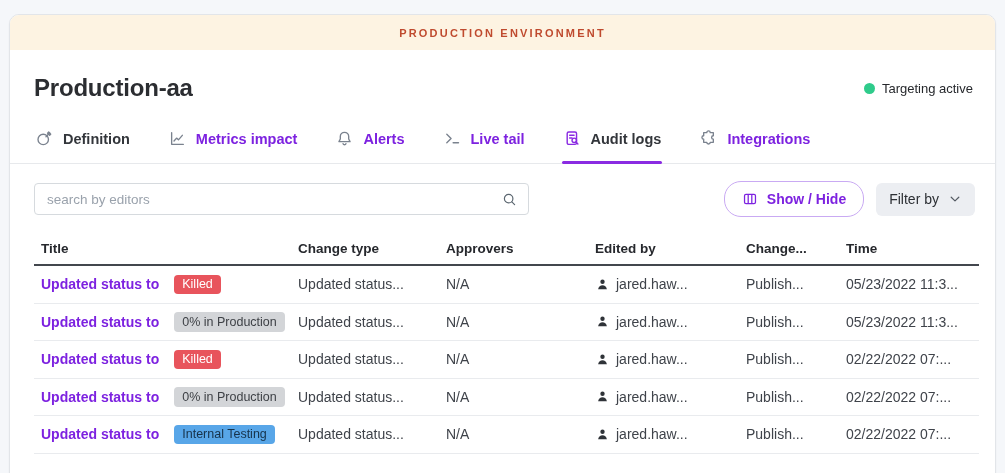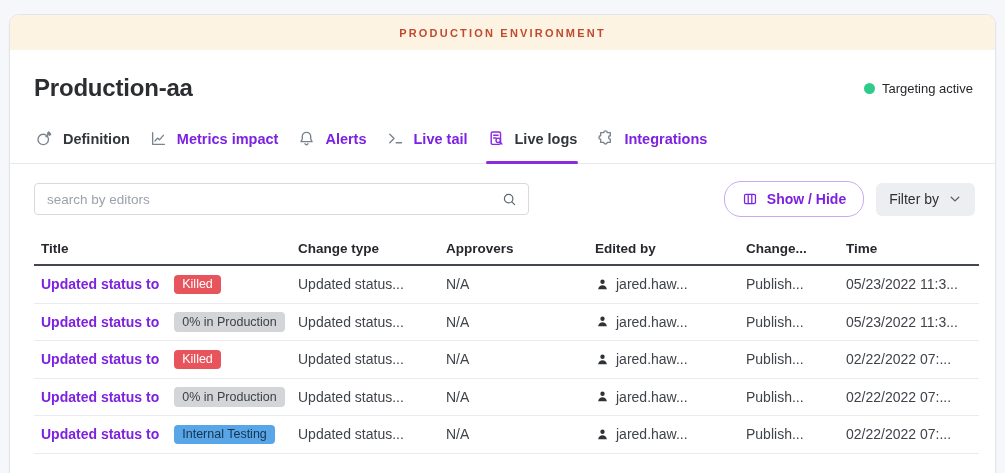--- a/index.html
+++ b/index.html
@@ -19,21 +19,21 @@
     display:flex; align-items:center; justify-content:center;
     font-size:11px; font-weight:700; letter-spacing:2.2px; color:#bf4a2e;
   }
   .hdr { display:flex; align-items:center; padding:24px 22px 0 24px; }
   .hdr h1 { font-size:24px; font-weight:700; color:#2b2d31; letter-spacing:-.2px; }
   .status-group { margin-left:auto; display:flex; align-items:center; gap:17px; font-size:13px; color:#26282c; }
   .status { display:flex; align-items:center; gap:7px; }
   .dot { width:11px; height:11px; border-radius:50%; background:#2fcb8b; display:inline-block; }
   .ticondot { display:flex; align-items:center; color:#f2a23b; }
 
-  .tabs { display:flex; gap:17px; padding:0 24px; margin-top:14px; border-bottom:1px solid #e7e9ec; }
+  .tabs { display:flex; gap:36px; padding:0 24px; margin-top:14px; border-bottom:1px solid #e7e9ec; }
   .tab { display:flex; align-items:center; gap:9px; padding:13px 1px 15px 1px; position:relative; cursor:pointer; }
   .tab.active::after { content:""; position:absolute; left:0; right:0; bottom:-1px; height:3px; border-radius:2px; background:#8a2be2; }
   .tlabel { font-size:14.5px; font-weight:700; }
   .tlabel.purple { color:#7d22e0; }
   .tlabel.dark { color:#33363b; }
   .ticon { display:flex; align-items:center; color:#7a828e; }
   .ticon.purple { color:#8a2be2; }
 
   .toolbar { display:flex; align-items:center; padding:17px 20px 13px 24px; }
   .searchbox { width:495px; height:32px; border:1px solid #d6dade; border-radius:4px; display:flex; align-items:center; padding:0 10px 0 12px; background:#fff; }
@@ -120,21 +120,21 @@
       </div>
       <div class="tab active">
         <span class="ticon purple">
           <svg width="19" height="19" viewBox="0 0 24 24" fill="none" stroke="currentColor" stroke-width="1.8" stroke-linecap="round" stroke-linejoin="round">
             <rect x="5.3" y="3.8" width="11.8" height="15.6" rx="2"></rect>
             <path d="M8.4 8h5.6M8.4 11.4h3"></path>
             <circle cx="14.2" cy="14.3" r="2.8"></circle>
             <path d="M16.3 16.4l2.5 2.5"></path>
           </svg>
         </span>
-        <span class="tlabel dark">Live logs</span>
+        <span class="tlabel dark">Audit logs</span>
       </div>
       <div class="tab">
         <span class="ticon gray">
           <svg width="19" height="19" viewBox="0 0 24 24" fill="none" stroke="currentColor" stroke-width="1.7" stroke-linecap="round" stroke-linejoin="round">
             <path d="M9.8 4.6a2.2 2.2 0 0 1 4.4 0h3.9v3.9a2.2 2.2 0 0 0 0 4.4v3.9h-3.9a2.2 2.2 0 0 1-4.4 0H5.9v-3.9a2.2 2.2 0 0 1 0-4.4V4.6z"></path>
           </svg>
         </span>
         <span class="tlabel purple">Integrations</span>
       </div>
     </div>

